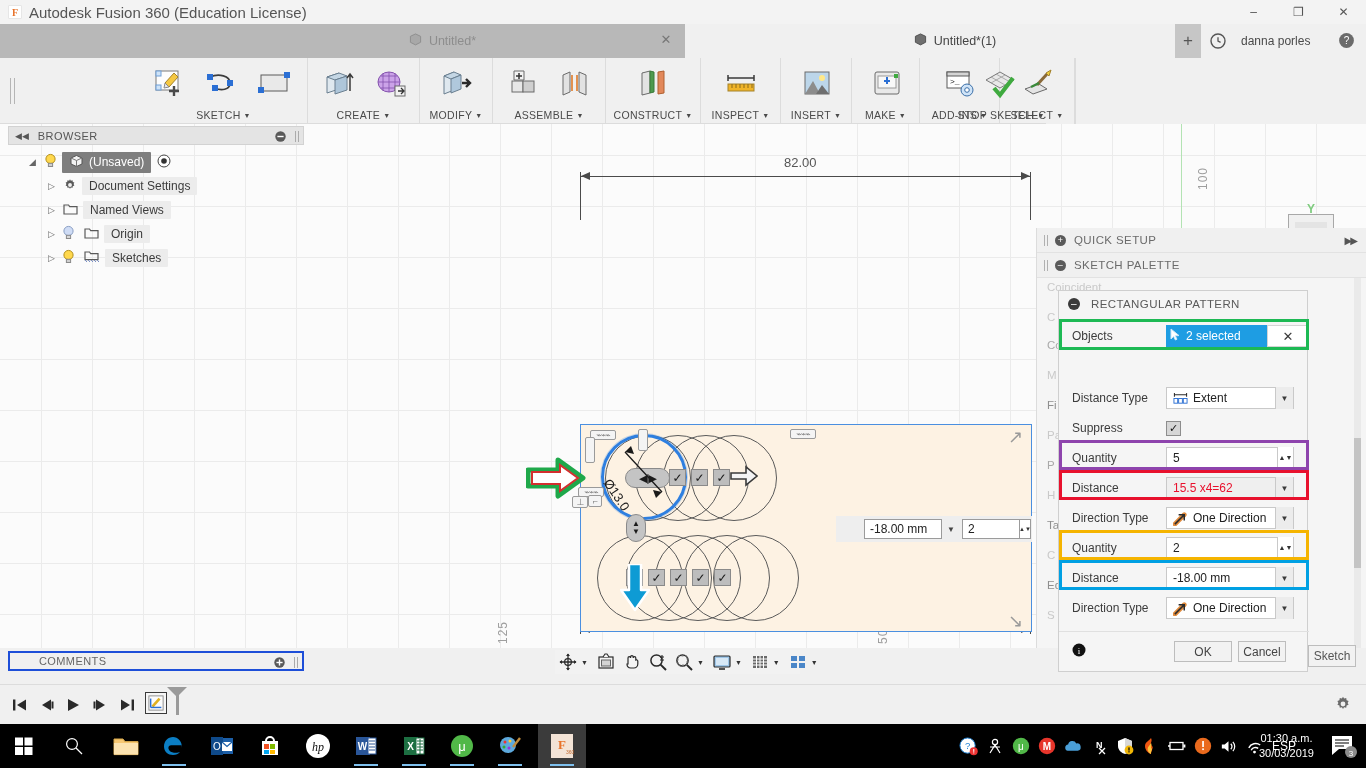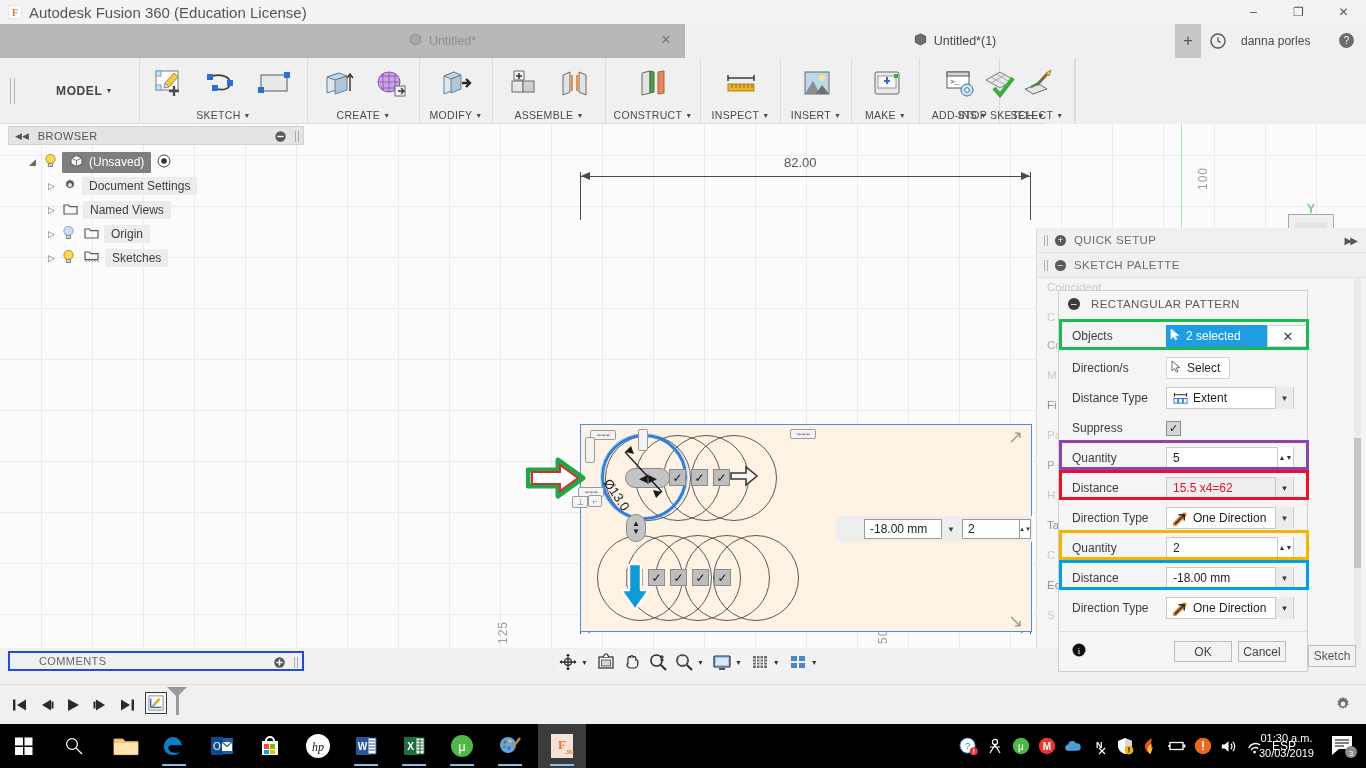--- a/index.html
+++ b/index.html
@@ -326,24 +326,20 @@
       <svg width="17" height="17" viewBox="0 0 17 17">
           <circle cx="8.5" cy="8.5" r="7.4" fill="#6b6b6b"></circle>
           <text x="8.5" y="12.3" font-size="10" fill="#fff" text-anchor="middle" font-family="Liberation Sans">?</text>
         </svg>
     </span>
   </div>
 </div>
 
 <div id="ribbon">
   <div class="rgrip"></div>
-  <div id="ws-switch">
-    <span>MODEL</span>
-    <span class="caret">▼</span>
-  </div>
 
   <div class="rgroup" style="left:140px;width:168px">
     <div class="rbtns" style="left:4px">
       <div class="rbtn">
         <svg width="34" height="32" viewBox="0 0 34 32">
           <rect x="3" y="4" width="22" height="19" fill="#fdfdfd" stroke="#7a7a7a"></rect>
           <rect x="3" y="4" width="5" height="5" fill="#cfe3f7" stroke="#6f9fd8"></rect>
           <rect x="3" y="18" width="5" height="5" fill="#cfe3f7" stroke="#6f9fd8"></rect>
           <path d="M12 16 L21 6 L25 10 L16 20 Z" fill="#f5c842" stroke="#a4822b"></path>
           <path d="M12 16 L11 21 L16 20 Z" fill="#e9e9e9" stroke="#8a8a8a"></path>
@@ -786,31 +782,20 @@
               <path d="M1 1 L1 11 L3.6 8.4 L5.4 12 L7 11.2 L5.2 7.8 L9 7.6 Z" fill="#fff" stroke="#cfe7f7"></path>
             </svg>
         </span>
           <span>2 selected</span>
       </div>
       <div class="xbtn">✕</div>
     </div>
   </div>
   <div class="hlbox" style="top:28px;height:31px;border:3px solid #1db954"></div>
 
-  <div class="row" style="top:62px">
-    <div class="rlbl">Direction/s</div>
-    <div class="selbtn">
-      <span class="cursorIcon">
-        <svg width="11" height="13" viewBox="0 0 11 13">
-            <path d="M1 1 L1 11 L3.6 8.4 L5.4 12 L7 11.2 L5.2 7.8 L9 7.6 Z" fill="#fff" stroke="#6a6a6a"></path>
-          </svg>
-      </span>
-        <span>Select</span>
-    </div>
-  </div>
 
   <div class="row" style="top:92px">
     <div class="rlbl">Distance Type</div>
     <div class="ctl">
       <span style="margin-right:5px;display:flex">
         <svg width="15" height="15" viewBox="0 0 16 16">
             <path d="M1.5 4 h13 M1.5 2 v4 M14.5 2 v4" stroke="#2b2b2b" stroke-width="1.1" fill="none"></path>
             <rect x="1" y="8" width="4" height="5" fill="none" stroke="#2b6fd4"></rect>
             <rect x="6" y="8" width="4" height="5" fill="none" stroke="#2b6fd4"></rect>
             <rect x="11" y="8" width="4" height="5" fill="none" stroke="#2b6fd4"></rect>

